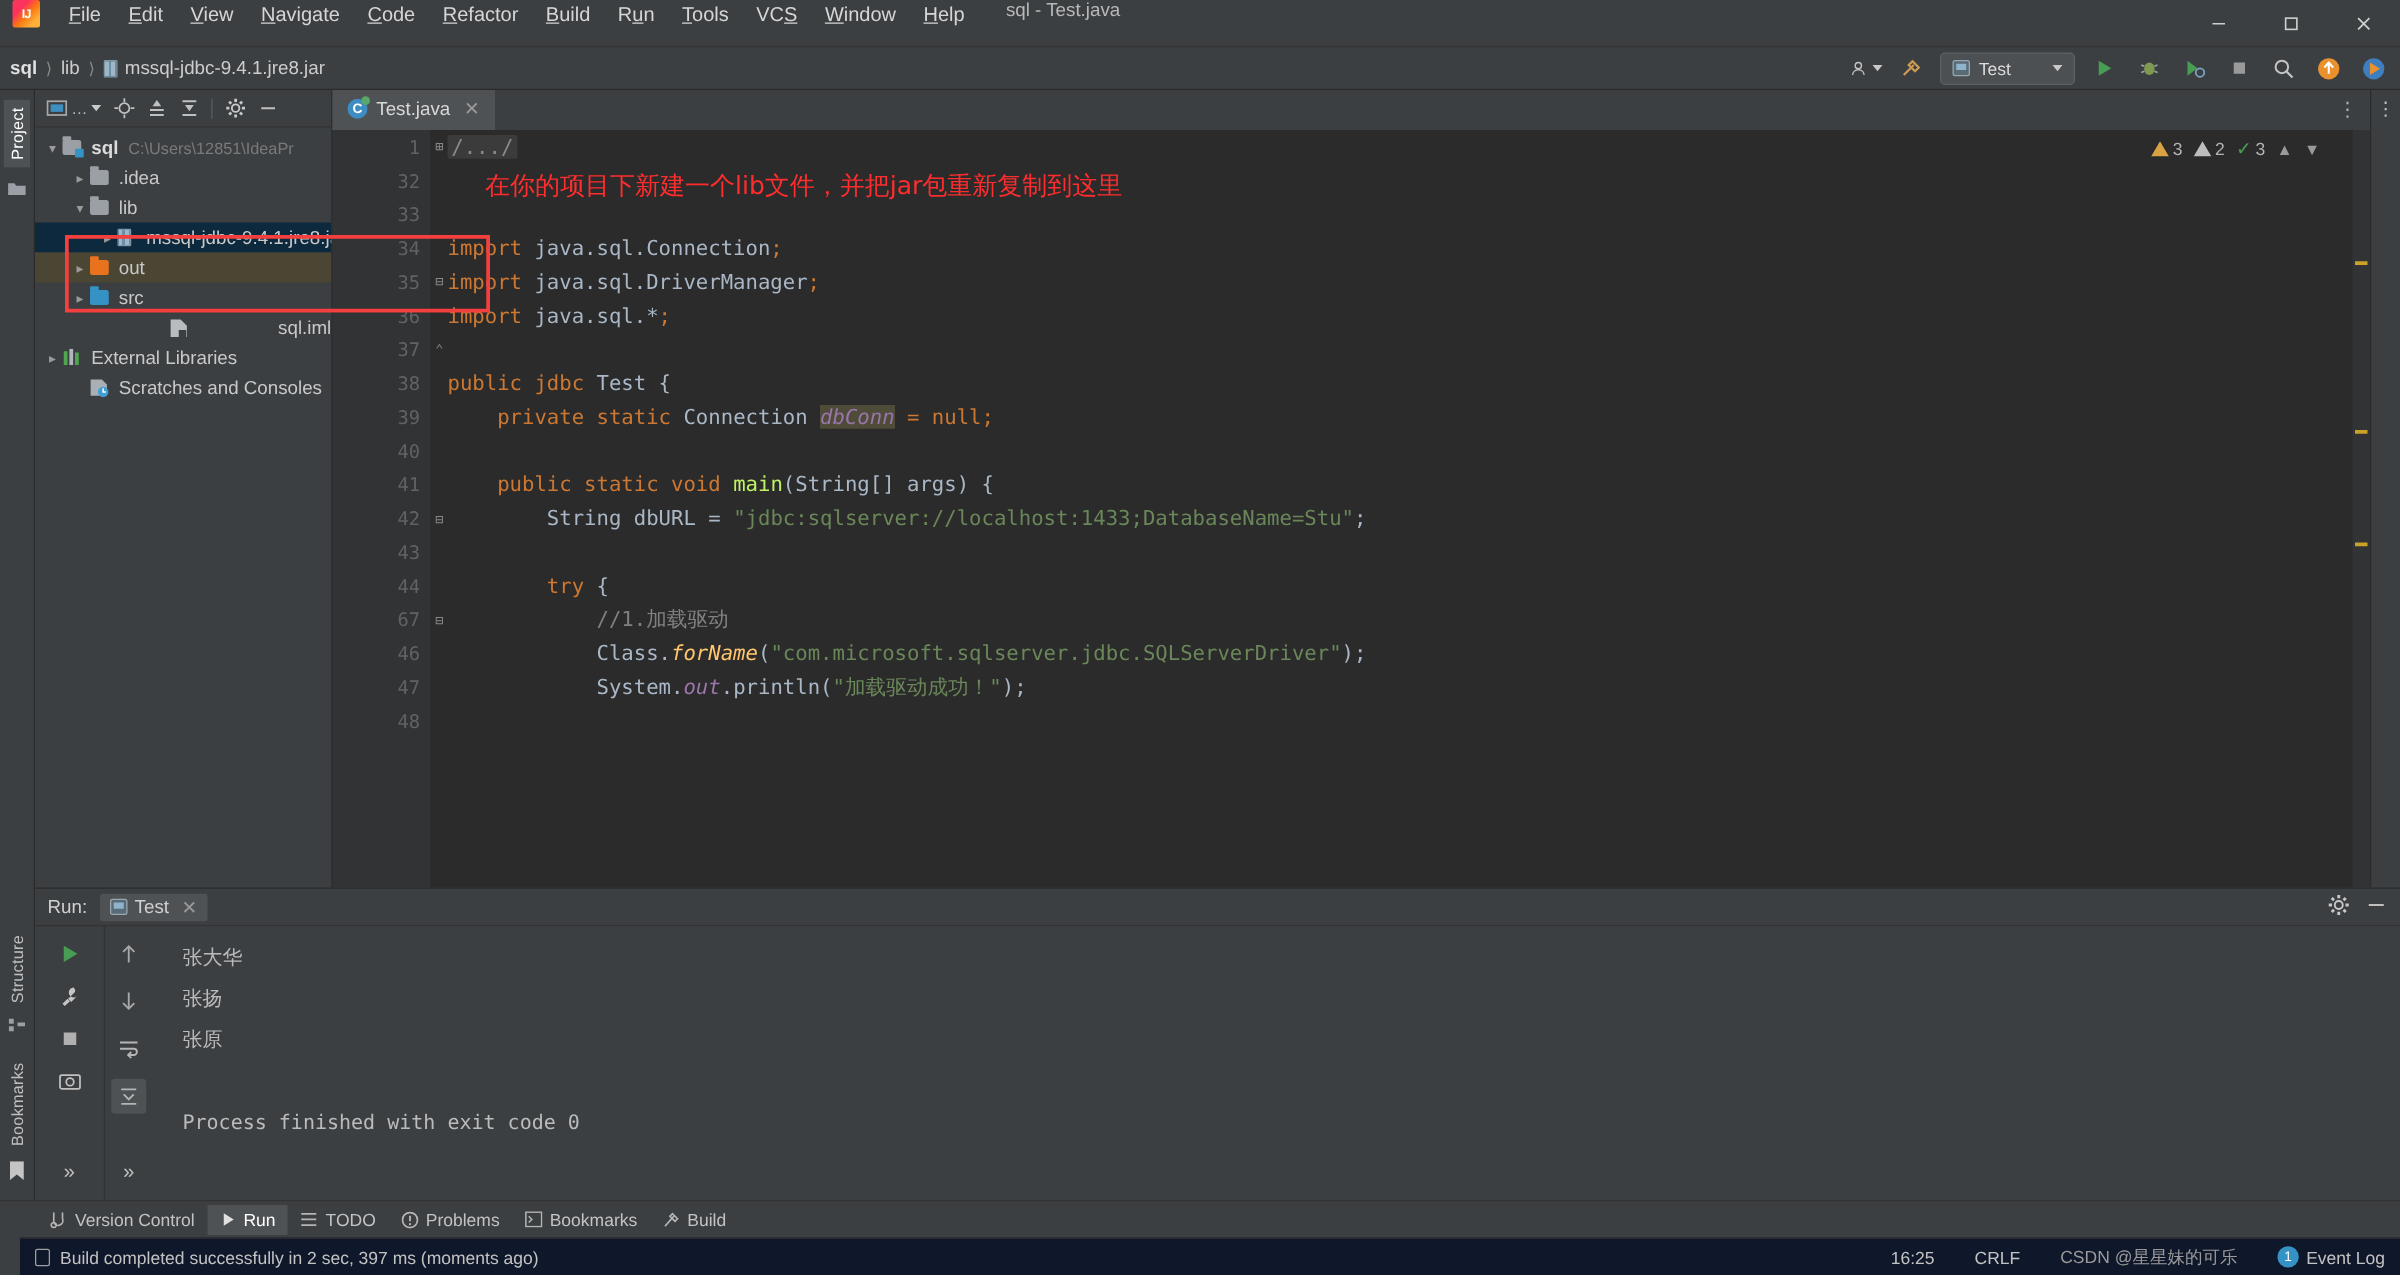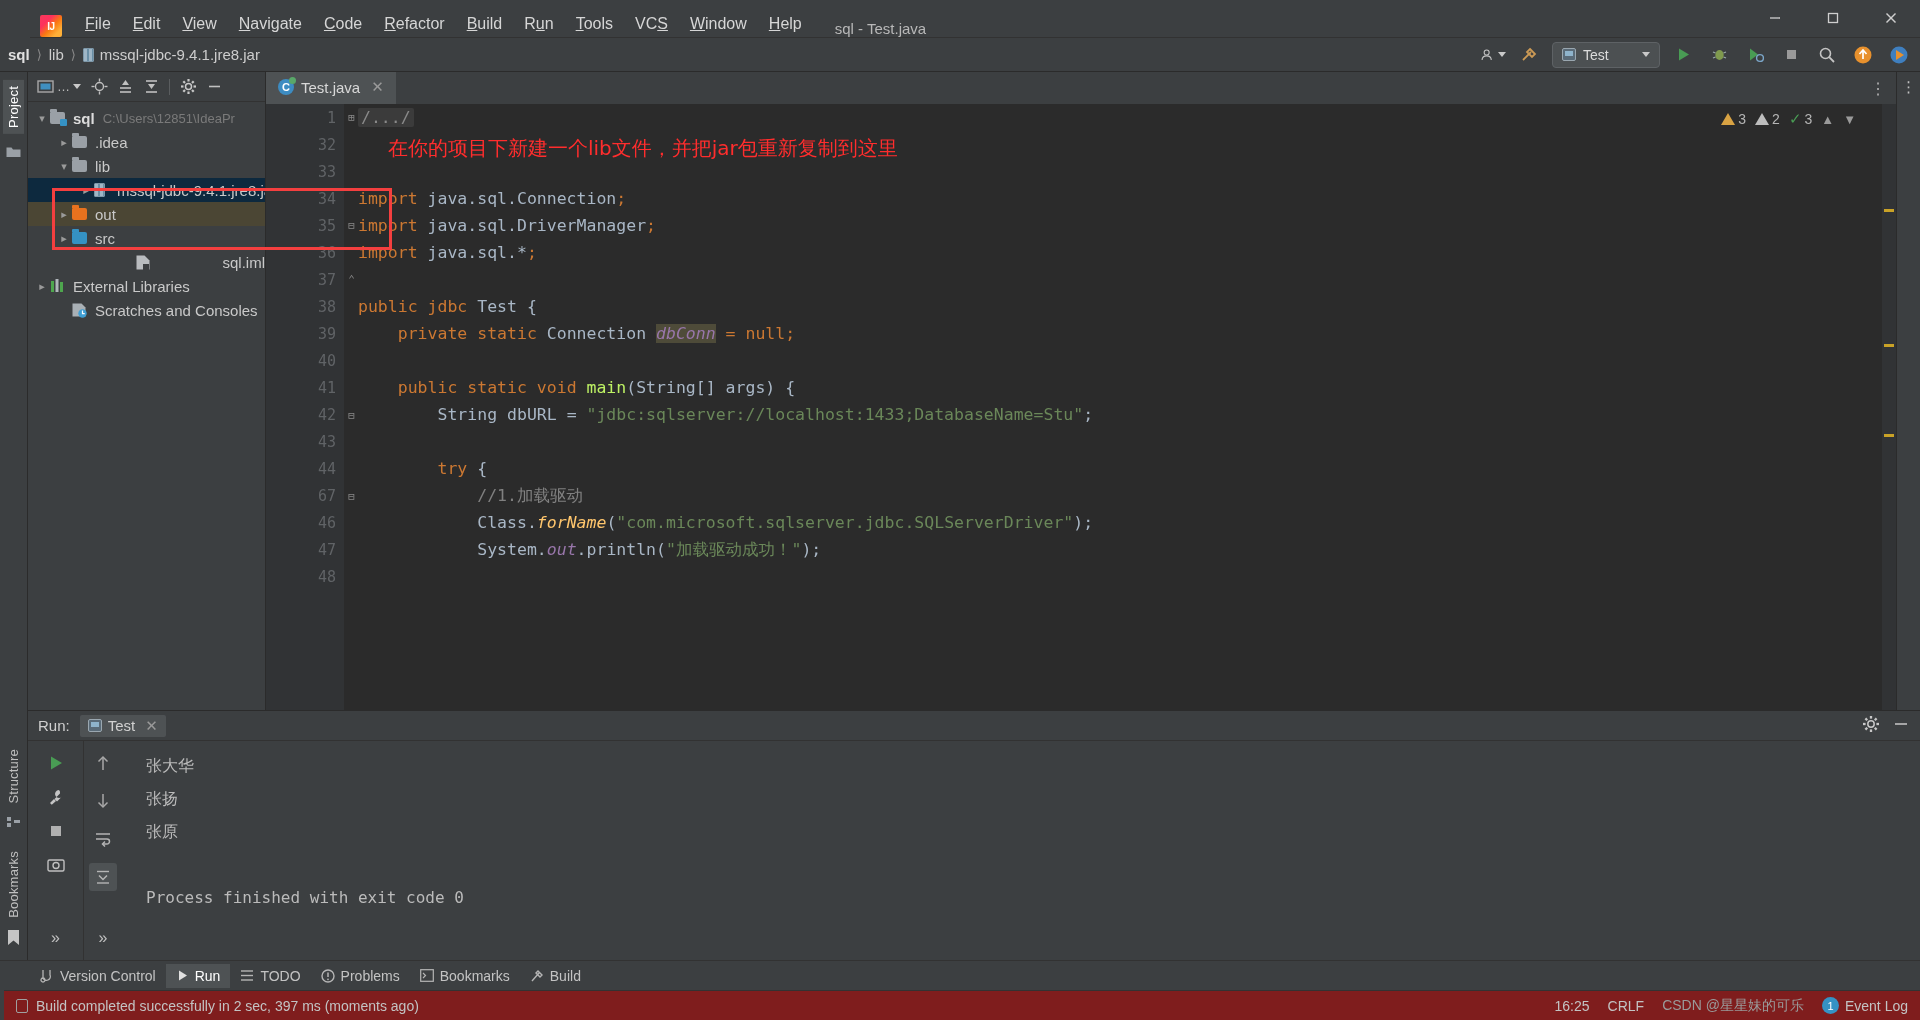--- a/index.html
+++ b/index.html
@@ -8,24 +8,23 @@
     background: #3c3f41;
     font-family: "Liberation Sans", sans-serif;
     overflow: hidden;
     color: #bbbbbb;
   }
   .app { position: relative; width: 1920px; height: 1020px; }
 
   
   .titlebar {
     height: 38px; background: #3c3f41;
-    display: flex; align-items: flex-end;
+    display: flex; align-items: flex-start;
     border-bottom: 1px solid #323232;
     position: relative;
-    margin-left: 30px;
   }
   .ij-logo {
     width: 22px; height: 22px; margin-left: 10px; margin-right: 12px;
     background: linear-gradient(135deg,#f7395a 0%,#fe315d 30%,#f97a12 55%,#ffb038 80%);
     border-radius: 2px; position: relative; flex: none;
   }
   .ij-logo::after {
     content: "IJ"; position: absolute; inset: 0;
     color: #fff; font-size: 10px; font-weight: bold;
     display: flex; align-items: center; justify-content: center;
@@ -254,26 +253,26 @@
     position: absolute; left: 0; right: 0; bottom: 30px; height: 30px;
     background: #3c3f41; border-top: 1px solid #323232;
     display: flex; align-items: center; padding-left: 30px; gap: 0;
   }
   .bb-item {
     display: flex; align-items: center; gap: 6px; font-size: 14px; color: #c3c3c3;
     padding: 4px 10px; height: 24px;
   }
   .bb-item.active { background: #4e5254; color: #fff; }
   .statusbar {
-    position: absolute; left: 4px; right: 0; bottom: 0; height: 30px;
-    background: #7f1d1d; border-top: 1px solid #323232;
+    position: absolute; left: 16px; right: 0; bottom: 0; height: 30px;
+    background: #0f172a; border-top: 1px solid #323232;
     display: flex; align-items: center; padding: 0 12px; font-size: 14px; color: #c3c3c3;
   }
   .sb-left { display:flex; align-items:center; gap:8px; }
-  .sb-right { margin-left:auto; display:flex; align-items:center; gap:18px; }
+  .sb-right { margin-left:auto; display:flex; align-items:center; gap:32px; }
   .eventlog-badge {
     width: 17px; height: 17px; border-radius: 50%; background: #3592c4; color: #fff;
     font-size: 11px; display:flex; align-items:center; justify-content:center;
   }
   .watermark { color: #9a9a9a; font-size: 14px; }
   .squeeze-ic { width:12px;height:14px;border:1px solid #a0a0a0;border-radius:2px; }
 </style>
 </head>
 <body>
 

